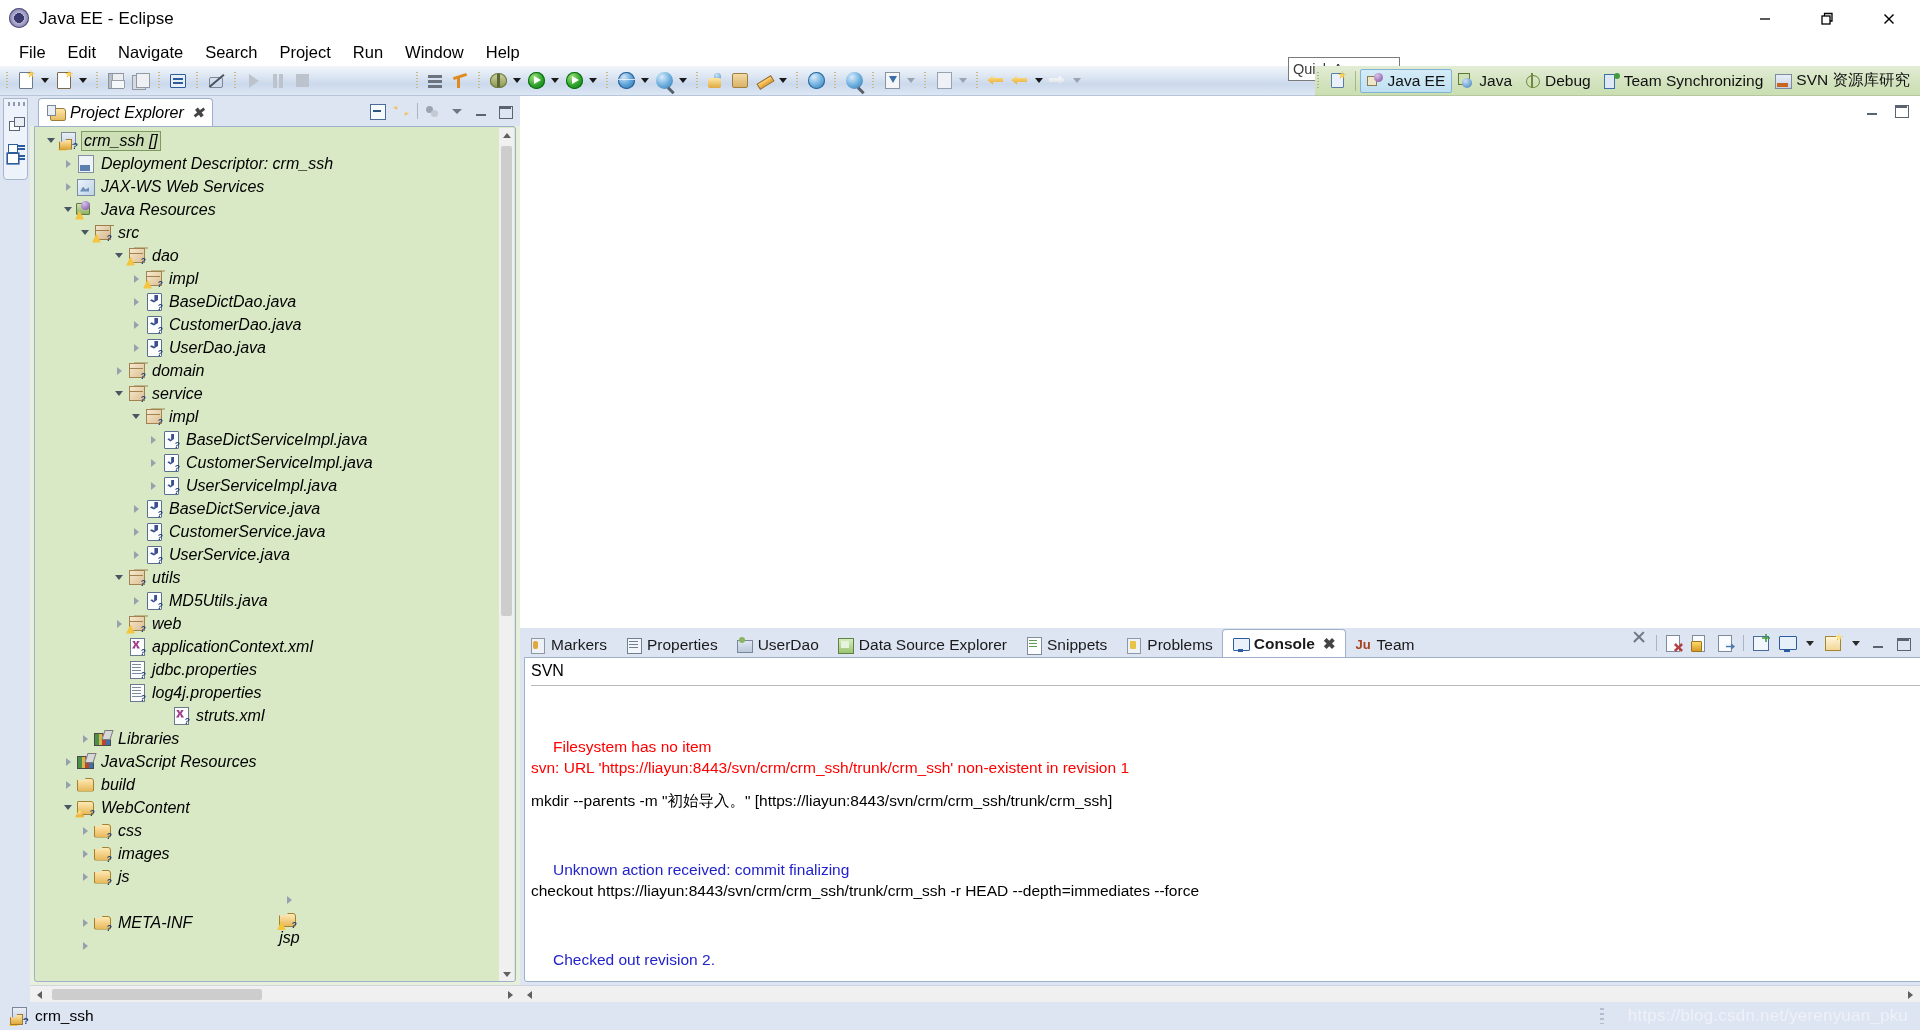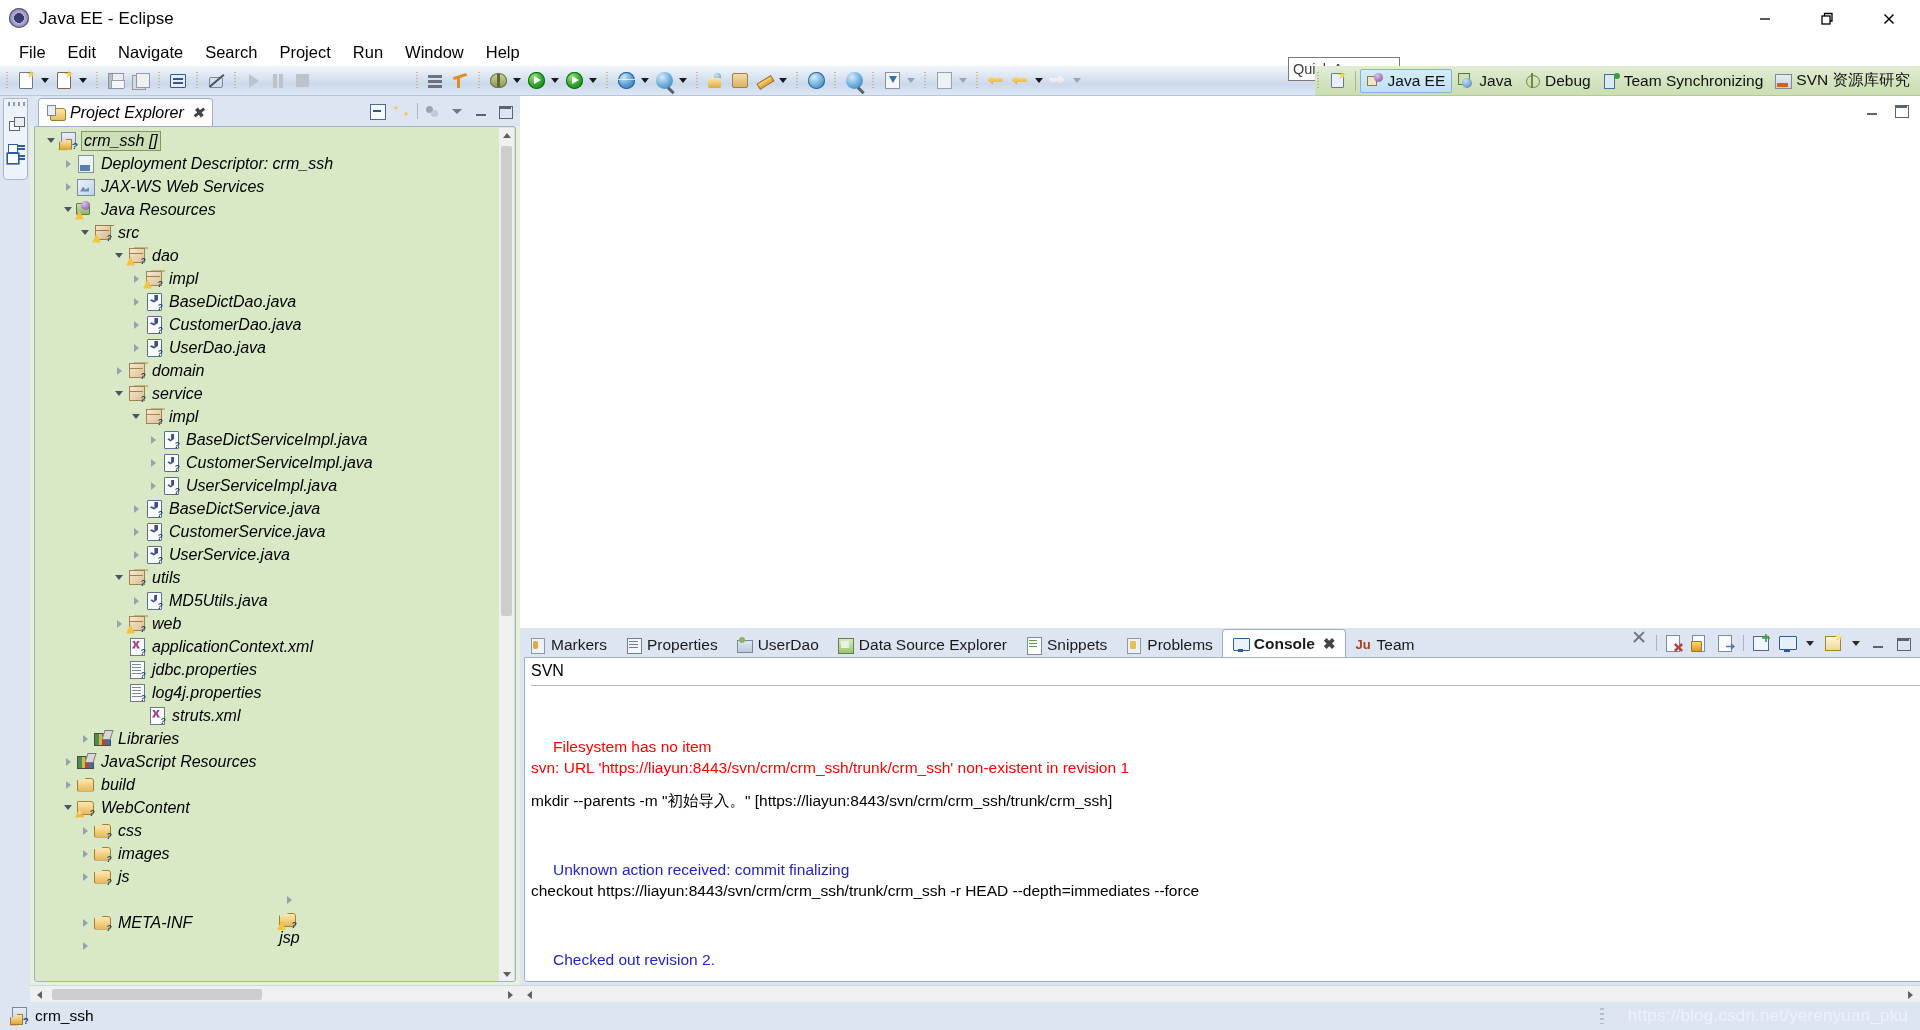--- a/index.html
+++ b/index.html
@@ -898,21 +898,21 @@
           </span>
           <span class="nlabel">jdbc.properties</span>
         </div>
         <div class="tnode" style="padding-left: 76px;">
           <span class="twist "></span>
           <span class="nico props">
             <span class="qbadge"></span>
           </span>
           <span class="nlabel">log4j.properties</span>
         </div>
-        <div class="tnode" style="padding-left: 96px;">
+        <div class="tnode" style="padding-left: 120px;">
           <span class="twist "></span>
           <span class="nico xml">
             <span class="qbadge"></span>
           </span>
           <span class="nlabel">struts.xml</span>
         </div>
         <div class="tnode" style="padding-left: 42px;">
           <span class="twist closed"></span>
           <span class="nico libs"></span>
           <span class="nlabel">Libraries</span>

